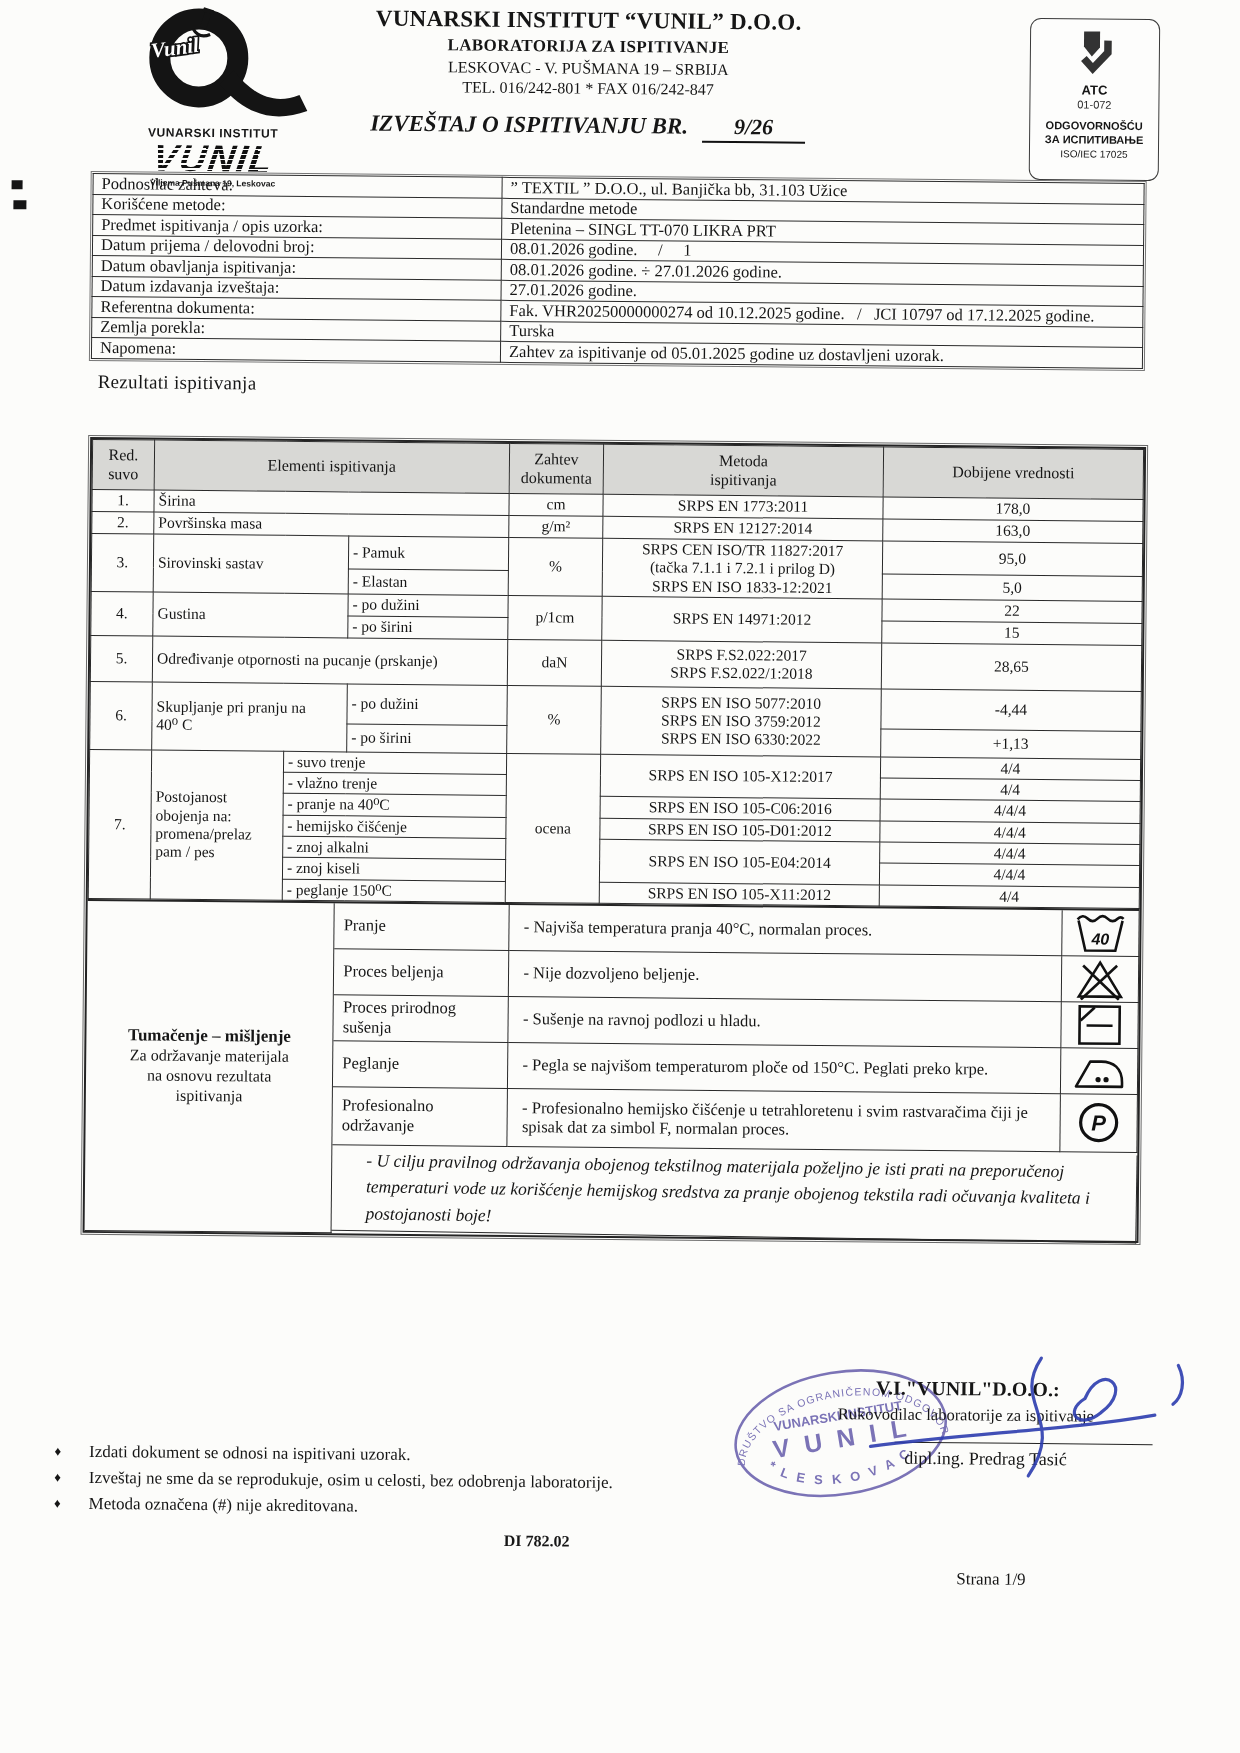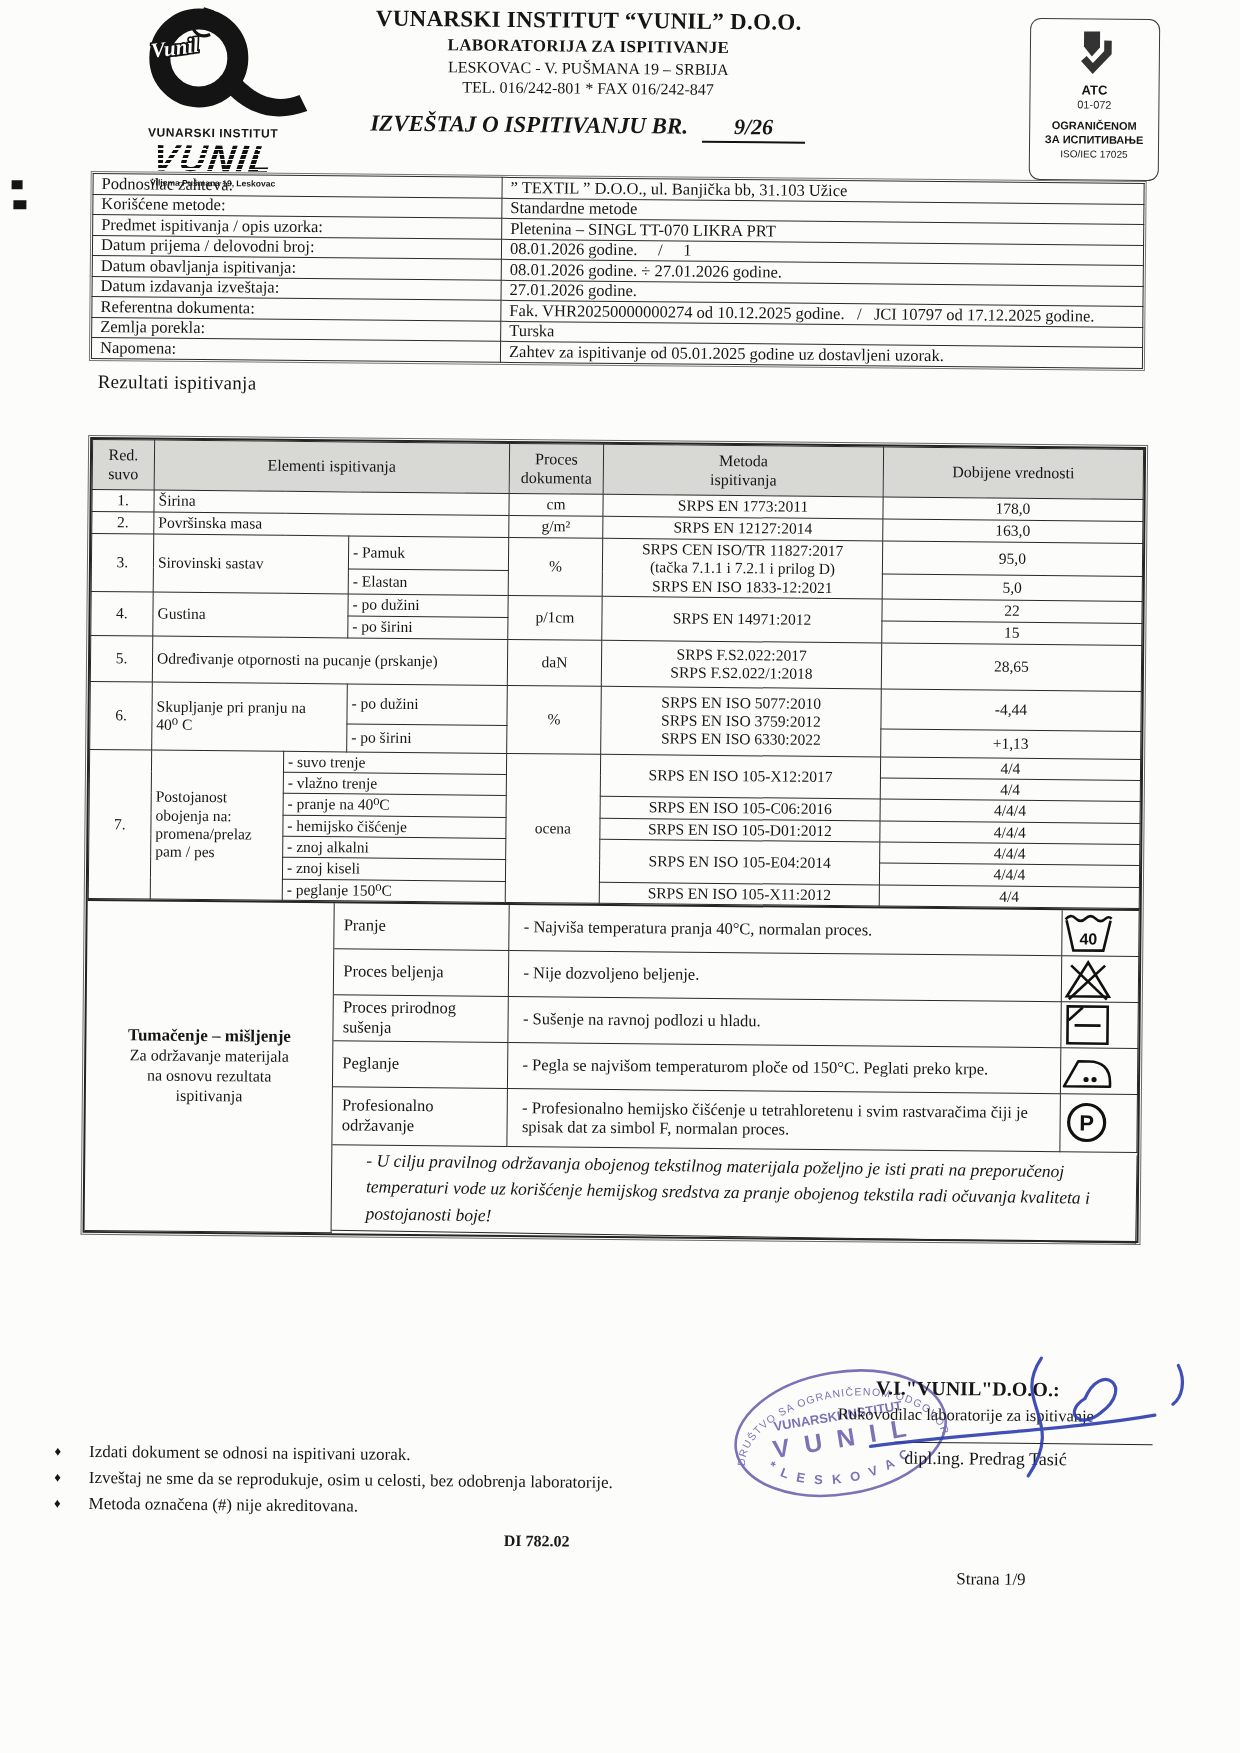--- a/index.html
+++ b/index.html
@@ -52,21 +52,21 @@
 
   
   .care-grid{display:grid;grid-template-columns:23.5% 16.65% 52.5% 7.35%;grid-template-rows:46px 46px 46px 46px 58px 88px;
              border-top:2px solid #242424;}
   .care-grid>div{border-right:1.5px solid #2a2a2a;border-bottom:1.5px solid #2a2a2a;display:flex;align-items:center;}
   .cg-l{grid-row:1/span 6;grid-column:1;flex-direction:column;justify-content:center;text-align:center;padding:4px;}
   .cg-l .t1{font-weight:bold;font-size:17px;}
   .cg-l .t2{font-size:16px;line-height:1.25;}
   .cg-label{grid-column:2;font-size:16.5px;padding-left:9px;}
   .cg-desc{grid-column:3;font-size:16.5px;padding-left:14px;line-height:1.2;}
-  .cg-icon{grid-column:4;justify-content:flex-start;}
+  .cg-icon{grid-column:4;justify-content:center;font-style:italic;}
   .cg-note{grid-column:2/span 3;font-style:italic;font-size:17.5px;line-height:1.5;padding:6px 20px 6px 34px;transform:rotate(0.35deg);}
   .nolast{border-right:none;}
 
   
   .sig-area{position:absolute;left:640px;top:1338px;width:560px;height:185px;}
   .stamp{position:absolute;left:92px;top:22px;transform:rotate(-10deg);opacity:.85;}
   .sig-company{position:absolute;left:243px;top:36px;width:290px;font-weight:bold;font-size:20px;white-space:nowrap;}
   .sig-role{position:absolute;left:205px;top:64px;width:330px;font-size:16.5px;white-space:nowrap;}
   .sig-line{position:absolute;left:262px;top:101px;width:258px;border-top:1.6px solid #222;}
   .sig-name{position:absolute;left:272px;top:107px;font-size:18px;white-space:nowrap;}
@@ -117,21 +117,21 @@
   </div>
 
   <div class="badge">
     <svg width="46" height="50" viewBox="0 0 46 50" style="margin-top:8px">
       <path d="M12 4 L28 4 L28 20 L20 29 L12 19 Z" fill="#333333"></path>
       <path d="M36 13 L36 25 L21 41 L12 31" stroke="#333333" stroke-width="7.5" fill="none"></path>
     </svg>
     <div class="b-atc">ATC</div>
     <div class="b-code">01-072</div>
     <div class="b-cyr">
-      <div>OGRANIČENOM</div>
+      <div>ODGOVORNOŠĆU</div>
       <div>ЗА ИСПИТИВАЊЕ</div>
     </div>
     <div class="b-iso">ISO/IEC 17025</div>
   </div>
 
   <table class="info-table">
     <tbody>
           <tr>
             <td class="il">Podnosilac zahteva:</td>
             <td>” TEXTIL ” D.O.O., ul. Banjička bb, 31.103 Užice</td>
@@ -185,21 +185,21 @@
             <col style="width:24.75%">
     </colgroup>
     <tbody>
             <tr class="hd" style="height:50px">
       <td>
                 <div>Red.</div>
                 <div>suvo</div>
               </td>
       <td colspan="3">Elementi ispitivanja</td>
       <td>
-                <div>Proces</div>
+                <div>Zahtev</div>
                 <div>dokumenta</div>
               </td>
       <td>
                 <div>Metoda</div>
                 <div>ispitivanja</div>
               </td>
       <td>Dobijene vrednosti</td>
     </tr>
     <tr style="height:22px">
       <td class="c">1.</td>

